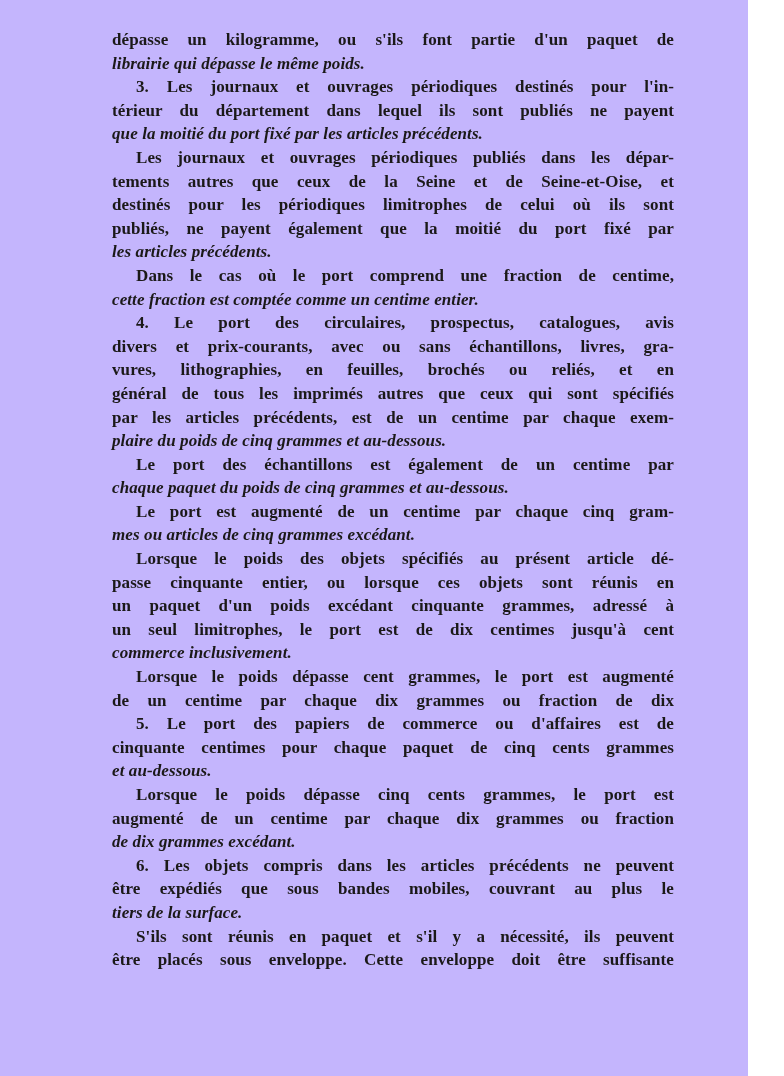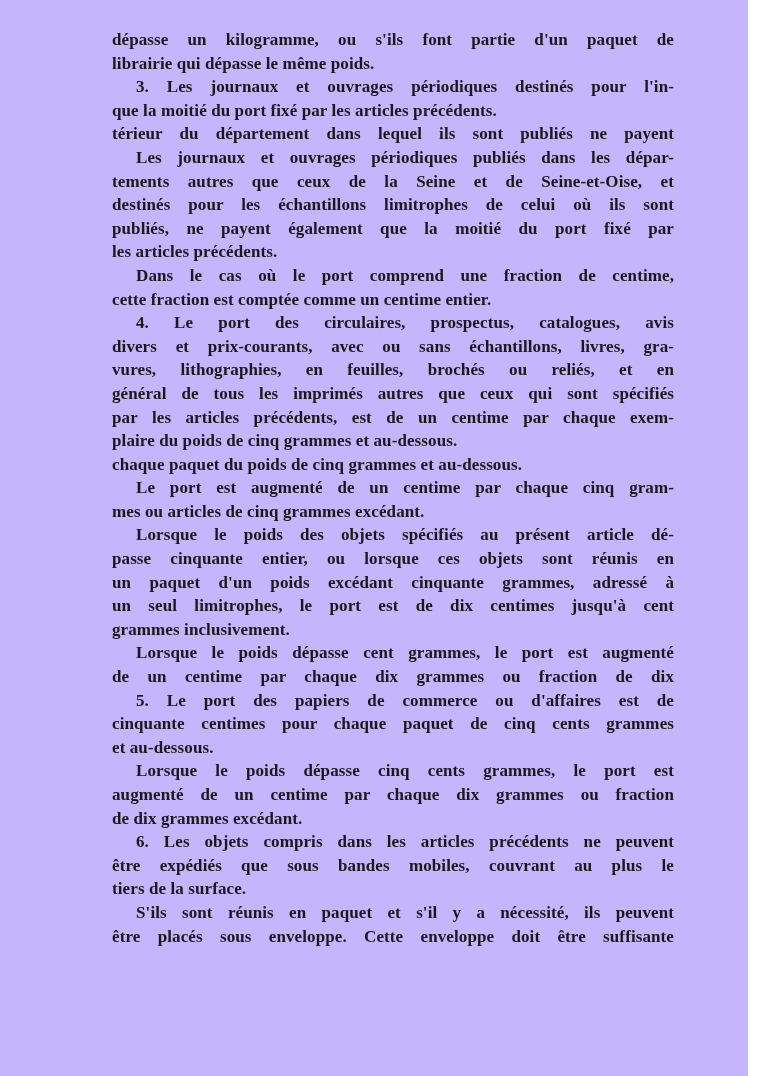--- a/index.html
+++ b/index.html
@@ -21,77 +21,78 @@
     width: 562px;
     font-family: "Liberation Serif", "DejaVu Serif", serif;
     font-weight: bold;
     font-size: 17px;
     line-height: 23.6px;
     color: #1b1918;
     letter-spacing: 0.1px;
   }
   .para { margin: 0; padding: 0; }
   .line { text-align: justify; text-align-last: justify; }
-  .line.last { text-align: justify; text-align-last: left; }
+  .line.last { text-align: justify; text-align-last: left; font-style: italic; }
   .line.ind { text-indent: 24px; }
 </style>
 </head>
 <body>
 
 <div class="page">
   <div class="text-column">
 
     <div class="para">
       <div class="line">dépasse un kilogramme, ou s'ils font partie d'un paquet de</div>
       <div class="line last">librairie qui dépasse le même poids.</div>
     </div>
 
     <div class="para">
       <div class="line ind">3. Les journaux et ouvrages périodiques destinés pour l'in-</div>
+      <div class="line">térieur du département dans lequel ils sont publiés ne payent</div>
       <div class="line last">que la moitié du port fixé par les articles précédents.</div>
-      <div class="line">térieur du département dans lequel ils sont publiés ne payent</div>
     </div>
 
     <div class="para">
       <div class="line ind">Les journaux et ouvrages périodiques publiés dans les dépar-</div>
       <div class="line">tements autres que ceux de la Seine et de Seine-et-Oise, et</div>
-      <div class="line">destinés pour les échantillons limitrophes de celui où ils sont</div>
+      <div class="line">destinés pour les périodiques limitrophes de celui où ils sont</div>
       <div class="line">publiés, ne payent également que la moitié du port fixé par</div>
       <div class="line last">les articles précédents.</div>
     </div>
 
     <div class="para">
       <div class="line ind">Dans le cas où le port comprend une fraction de centime,</div>
       <div class="line last">cette fraction est comptée comme un centime entier.</div>
     </div>
 
     <div class="para">
       <div class="line ind">4. Le port des circulaires, prospectus, catalogues, avis</div>
       <div class="line">divers et prix-courants, avec ou sans échantillons, livres, gra-</div>
       <div class="line">vures, lithographies, en feuilles, brochés ou reliés, et en</div>
       <div class="line">général de tous les imprimés autres que ceux qui sont spécifiés</div>
       <div class="line">par les articles précédents, est de un centime par chaque exem-</div>
       <div class="line last">plaire du poids de cinq grammes et au-dessous.</div>
     </div>
 
     <div class="para">
+      <div class="line ind">Le port des échantillons est également de un centime par</div>
       <div class="line last">chaque paquet du poids de cinq grammes et au-dessous.</div>
     </div>
 
     <div class="para">
       <div class="line ind">Le port est augmenté de un centime par chaque cinq gram-</div>
       <div class="line last">mes ou articles de cinq grammes excédant.</div>
     </div>
 
     <div class="para">
       <div class="line ind">Lorsque le poids des objets spécifiés au présent article dé-</div>
       <div class="line">passe cinquante entier, ou lorsque ces objets sont réunis en</div>
       <div class="line">un paquet d'un poids excédant cinquante grammes, adressé à</div>
       <div class="line">un seul limitrophes, le port est de dix centimes jusqu'à cent</div>
-      <div class="line last">grammes inclusivement.</div>
+      <div class="line last">commerce inclusivement.</div>
     </div>
 
     <div class="para">
       <div class="line ind">Lorsque le poids dépasse cent grammes, le port est augmenté</div>
       <div class="line">de un centime par chaque dix grammes ou fraction de dix</div>
     </div>
 
     <div class="para">
       <div class="line ind">5. Le port des papiers de commerce ou d'affaires est de</div>
       <div class="line">cinquante centimes pour chaque paquet de cinq cents grammes</div>

